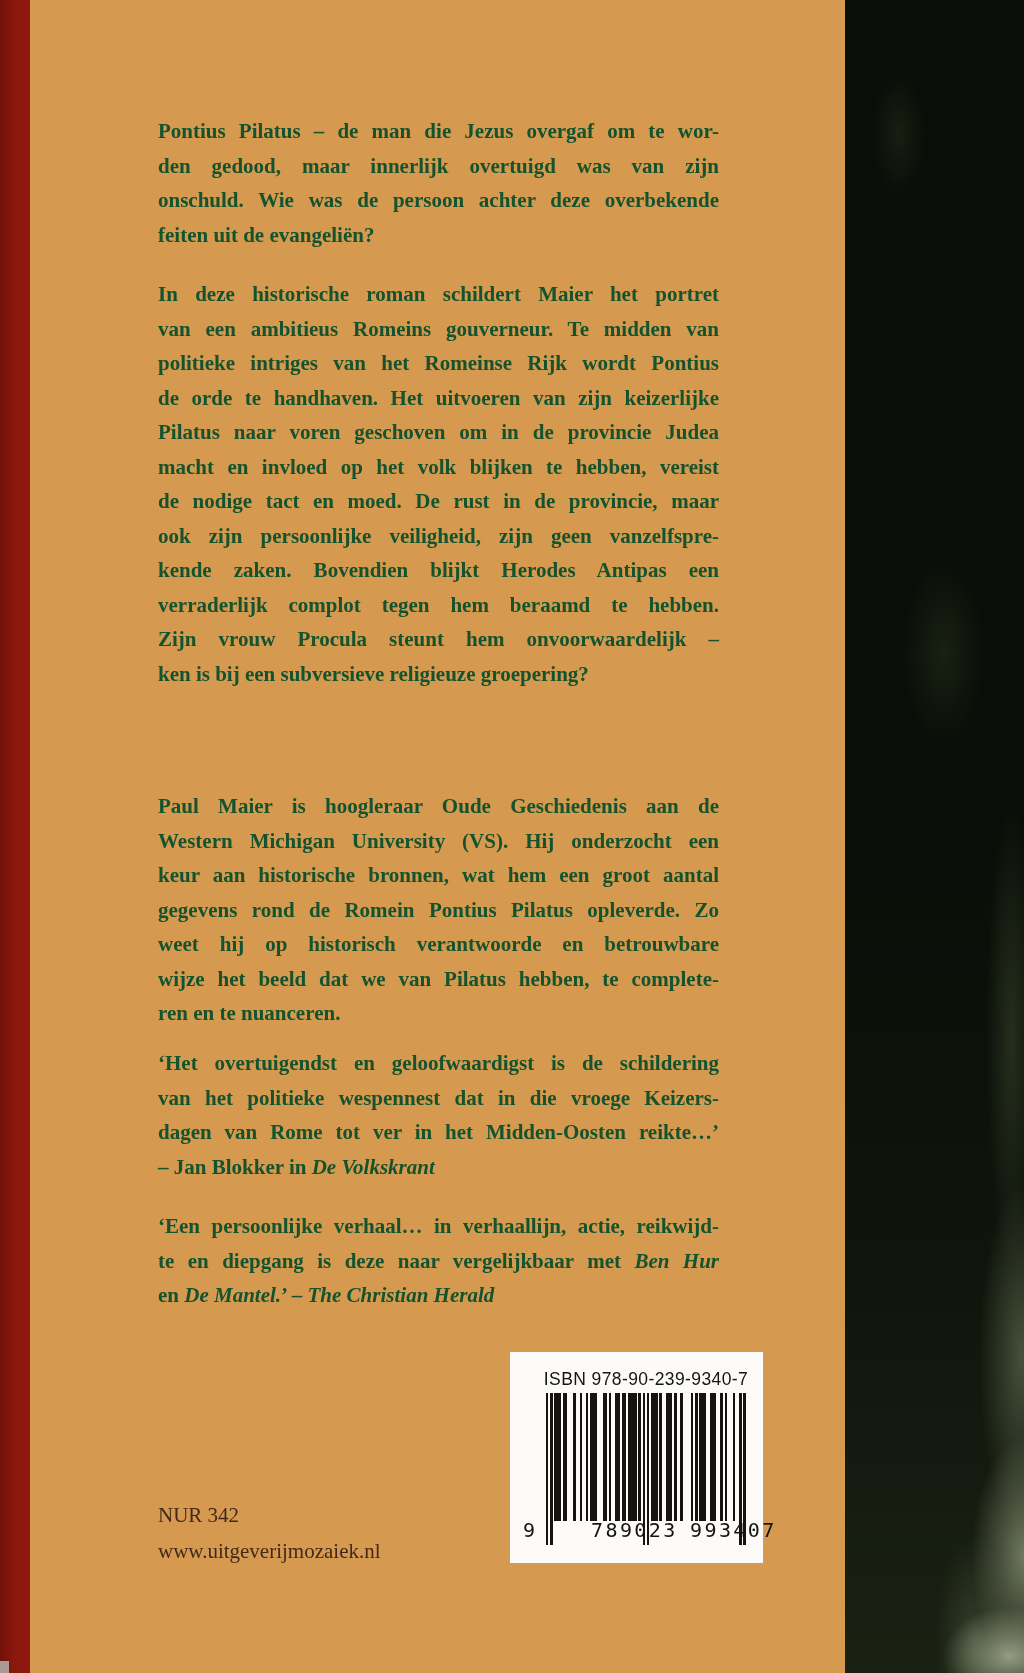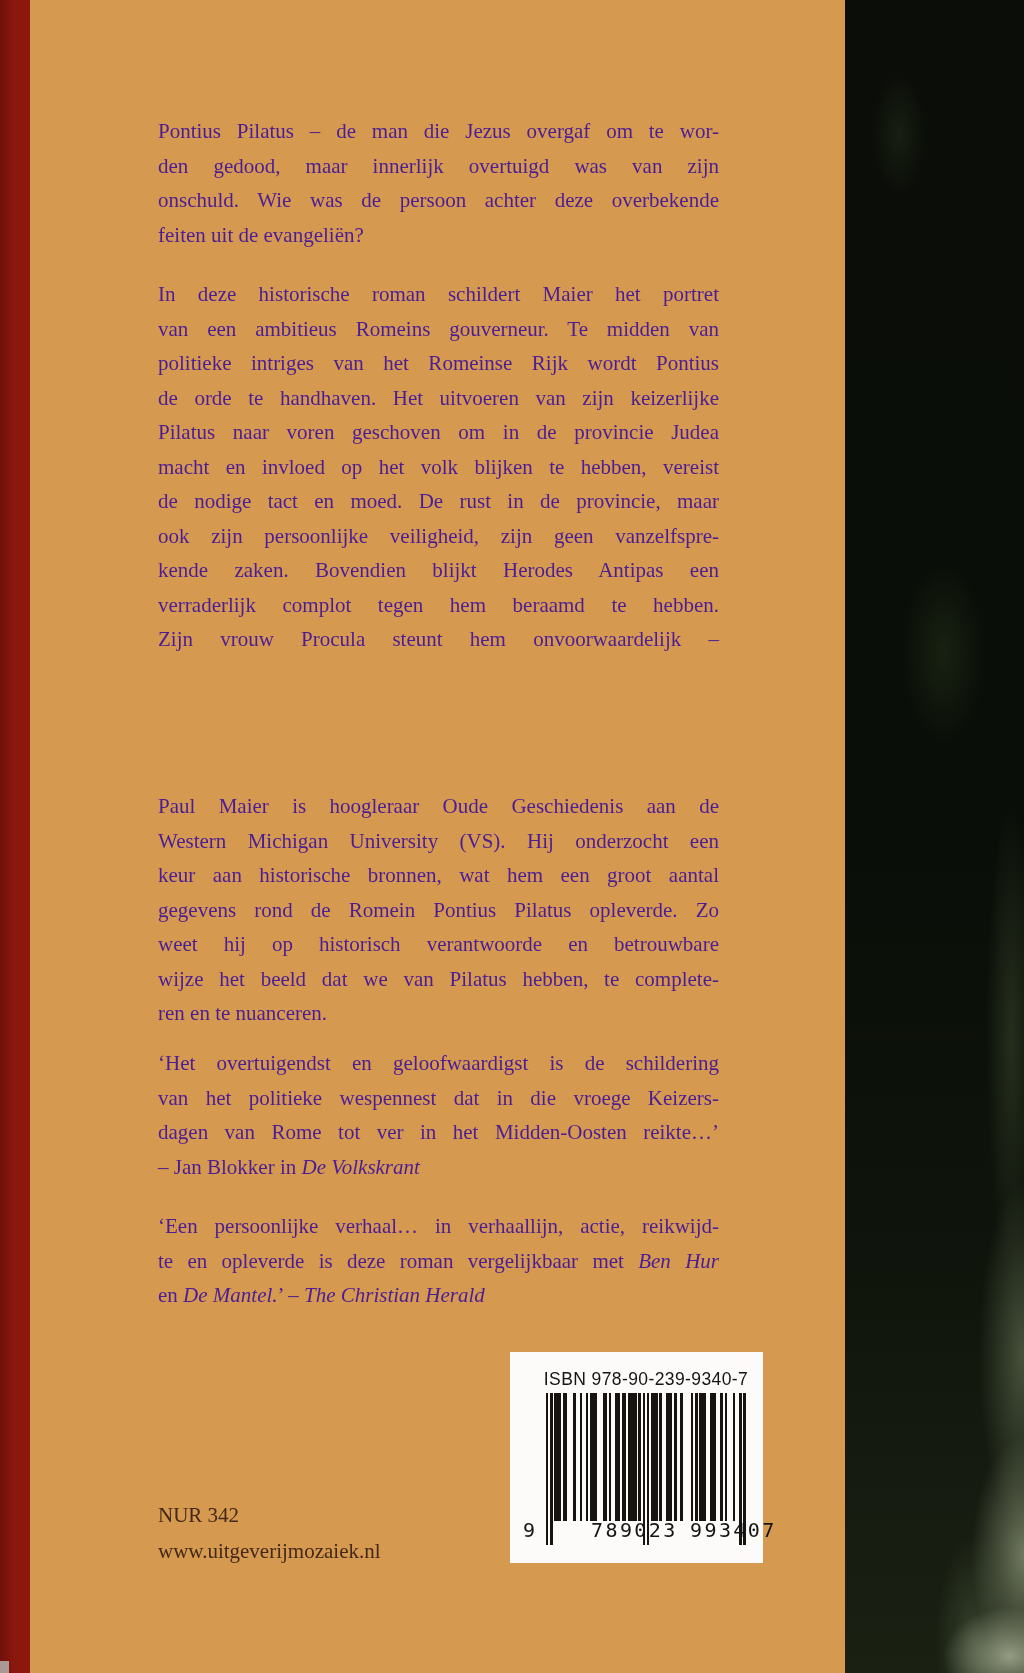--- a/index.html
+++ b/index.html
@@ -25,21 +25,22 @@
       radial-gradient(60px 130px at 55% 39%, rgba(34,46,24,.6), rgba(34,46,24,0) 70%),
       radial-gradient(40px 90px at 30% 8%, rgba(40,52,30,.45), rgba(40,52,30,0) 70%),
       linear-gradient(180deg,#0a0d08 0%,#0a0e08 50%,#0e130b 72%,#151b10 88%,#1a2113 100%);
   }
   .edge-mark{
     position:absolute;left:0;bottom:0;width:9px;height:12px;
     background:#b7bdb9;opacity:.8;
   }
   .body-text{
     position:absolute;left:158px;top:0;width:561px;height:100%;
-    color:#4c1d95;
+    color:#14532d;
+    font-weight:bold;
   }
   .para{
     position:absolute;left:0;width:100%;
     font-size:21px;line-height:34.5px;
   }
   .line{
     text-align:justify;
     text-align-last:justify;
     height:34.5px;overflow:visible;
   }
@@ -101,39 +102,40 @@
         <div class="line"><span>van een ambitieus Romeins gouverneur. Te midden van</span></div>
         <div class="line"><span>politieke intriges van het Romeinse Rijk wordt Pontius</span></div>
         <div class="line"><span>de orde te handhaven. Het uitvoeren van zijn keizerlijke</span></div>
         <div class="line"><span>Pilatus naar voren geschoven om in de provincie Judea</span></div>
         <div class="line"><span>macht en invloed op het volk blijken te hebben, vereist</span></div>
         <div class="line"><span>de nodige tact en moed. De rust in de provincie, maar</span></div>
         <div class="line"><span>ook zijn persoonlijke veiligheid, zijn geen vanzelfspre-</span></div>
         <div class="line"><span>kende zaken. Bovendien blijkt Herodes Antipas een</span></div>
         <div class="line"><span>verraderlijk complot tegen hem beraamd te hebben.</span></div>
         <div class="line"><span>Zijn vrouw Procula steunt hem onvoorwaardelijk –</span></div>
+        <div class="line last"><span>ken is bij een subversieve religieuze groepering?</span></div>
       </div>
       <div class="para" style="top: 789px;">
         <div class="line"><span>Paul Maier is hoogleraar Oude Geschiedenis aan de</span></div>
         <div class="line"><span>Western Michigan University (VS). Hij onderzocht een</span></div>
         <div class="line"><span>keur aan historische bronnen, wat hem een groot aantal</span></div>
         <div class="line"><span>gegevens rond de Romein Pontius Pilatus opleverde. Zo</span></div>
         <div class="line"><span>weet hij op historisch verantwoorde en betrouwbare</span></div>
         <div class="line"><span>wijze het beeld dat we van Pilatus hebben, te complete-</span></div>
         <div class="line last"><span>ren en te nuanceren.</span></div>
       </div>
       <div class="para" style="top: 1046px;">
         <div class="line"><span>‘Het overtuigendst en geloofwaardigst is de schildering</span></div>
         <div class="line"><span>van het politieke wespennest dat in die vroege Keizers-</span></div>
         <div class="line"><span>dagen van Rome tot ver in het Midden-Oosten reikte…’</span></div>
         <div class="line last"><span>– Jan Blokker in </span><span class="it">De Volkskrant</span></div>
       </div>
       <div class="para" style="top: 1209px;">
         <div class="line"><span>‘Een persoonlijke verhaal… in verhaallijn, actie, reikwijd-</span></div>
-        <div class="line"><span>te en opleverde is deze roman vergelijkbaar met </span><span class="it">Ben Hur</span></div>
+        <div class="line"><span>te en diepgang is deze naar vergelijkbaar met </span><span class="it">Ben Hur</span></div>
         <div class="line last"><span>en </span><span class="it">De Mantel.</span><span>’ – </span><span class="it">The Christian Herald</span></div>
       </div>
     </div>
 
   <div class="barcode-panel">
     <div class="isbn-label">ISBN 978-90-239-9340-7</div>
     <div class="bars">
         <div class="bar" style="left: 0px; width: 2.45px; height: 152px;"></div>
         <div class="bar" style="left: 4.2px; width: 2.45px; height: 152px;"></div>
         <div class="bar" style="left: 8.4px; width: 2.45px; height: 128px;"></div>

